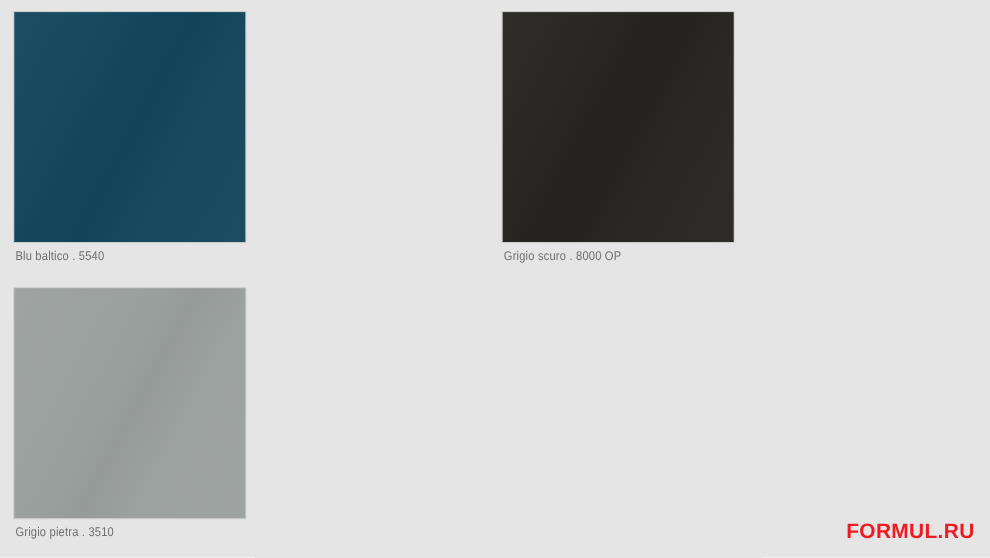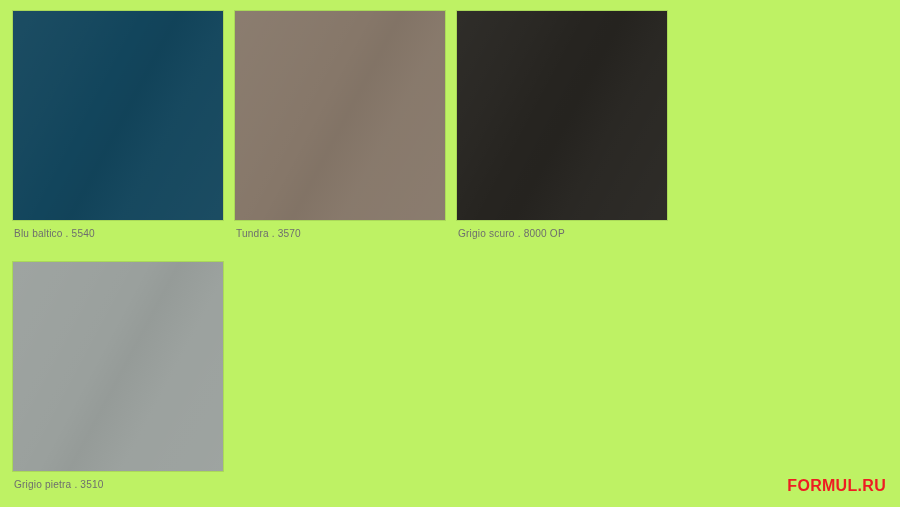--- a/index.html
+++ b/index.html
@@ -78,47 +78,41 @@
     color: #6e6e6e;
     white-space: nowrap;
     transform: scaleX(0.88);
     transform-origin: left center;
   }
 
   #brand-watermark {
     position: absolute;
     right: 14px;
     bottom: 12px;
-    font-size: 16px;
+    font-size: 19px;
     font-weight: bold;
     letter-spacing: 0.3px;
     color: #ee1c22;
     white-space: nowrap;
   }
 </style>
 </head>
 <body>
 
-<div id="palette-board" style="background-color: #bef264;">
+<div id="palette-board" style="background-color: #e5e5e5;">
 
   <div class="swatch-row row-1">
 
     <div class="swatch-cell col-0">
       <div class="swatch-chip" style="background-color: rgb(18, 69, 92);">
         <div class="sheen"></div>
       </div>
       <div class="swatch-label">Blu baltico . 5540</div>
     </div>
 
-    <div class="swatch-cell col-1">
-      <div class="swatch-chip" style="background-color: rgb(134, 119, 105);">
-        <div class="sheen"></div>
-      </div>
-      <div class="swatch-label">Tundra . 3570</div>
-    </div>
 
     <div class="swatch-cell col-2">
       <div class="swatch-chip" style="background-color: rgb(38, 36, 32);">
         <div class="sheen"></div>
       </div>
       <div class="swatch-label">Grigio scuro . 8000 OP</div>
     </div>
 
 
   </div>

